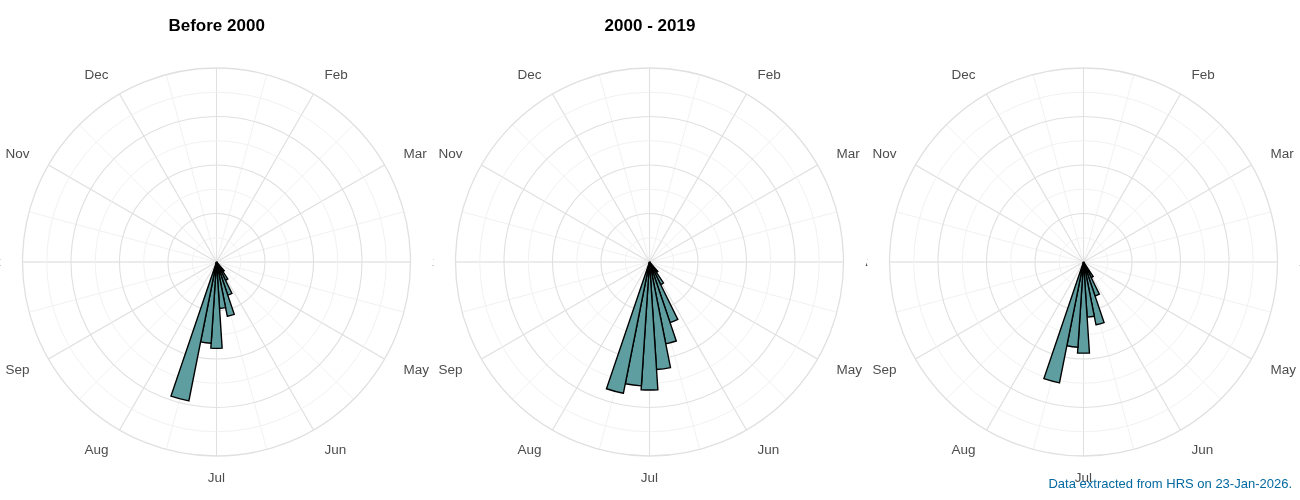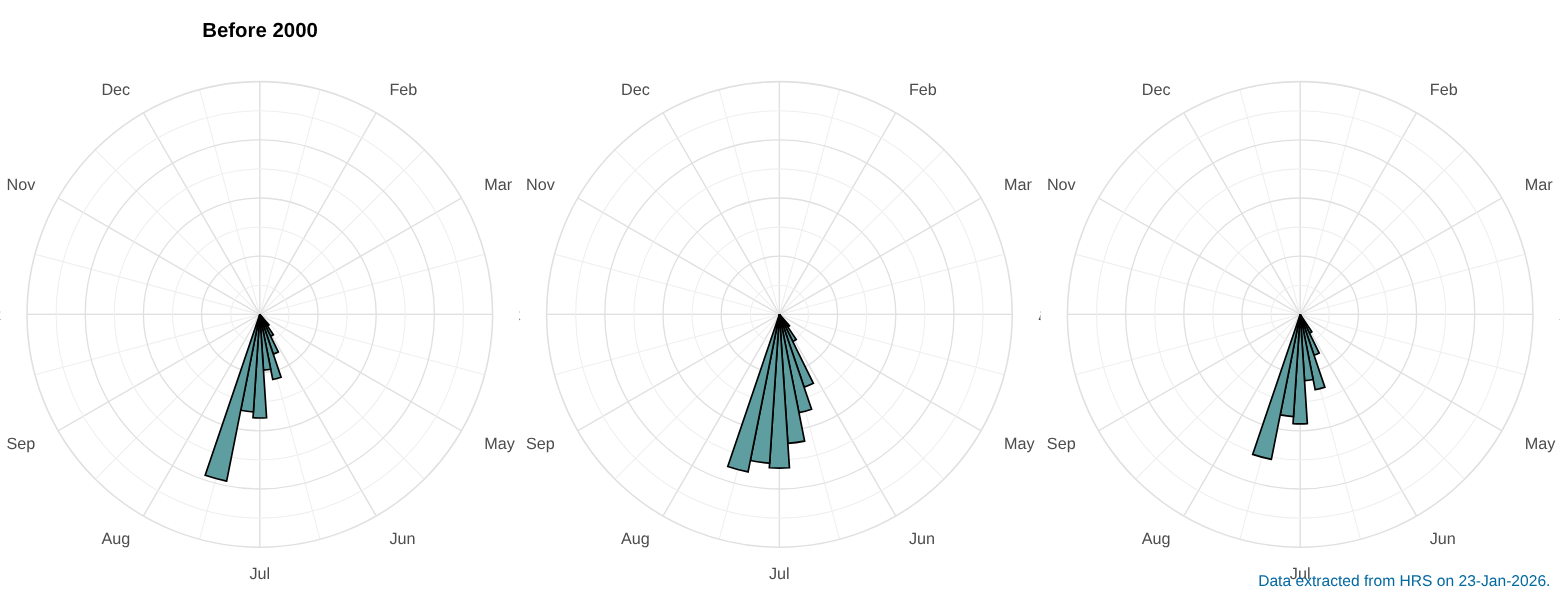--- a/index.html
+++ b/index.html
@@ -129,20 +129,21 @@
           <path d="M 216.50 262.00 L 231.94 293.32 A 34.92 34.92 0 0 1 227.72 295.07 Z" fill="#5f9ea0" stroke="#000000" stroke-width="1.4" stroke-linejoin="miter"></path>
           <path d="M 216.50 262.00 L 234.27 314.36 A 55.29 55.29 0 0 1 227.29 316.23 Z" fill="#5f9ea0" stroke="#000000" stroke-width="1.4" stroke-linejoin="miter"></path>
           <path d="M 216.50 262.00 L 225.58 307.67 A 46.56 46.56 0 0 1 219.55 308.46 Z" fill="#5f9ea0" stroke="#000000" stroke-width="1.4" stroke-linejoin="miter"></path>
           <path d="M 216.50 262.00 L 222.15 348.15 A 86.33 86.33 0 0 1 210.85 348.15 Z" fill="#5f9ea0" stroke="#000000" stroke-width="1.4" stroke-linejoin="miter"></path>
           <path d="M 216.50 262.00 L 211.17 343.31 A 81.48 81.48 0 0 1 200.60 341.91 Z" fill="#5f9ea0" stroke="#000000" stroke-width="1.4" stroke-linejoin="miter"></path>
           <path d="M 216.50 262.00 L 188.87 400.90 A 141.62 141.62 0 0 1 170.98 396.10 Z" fill="#5f9ea0" stroke="#000000" stroke-width="1.4" stroke-linejoin="miter"></path>
         </g>
       </svg>
     </div>
     <div class="panel">
+      <div class="panel-title">2000 - 2019</div>
       <svg class="polar-svg" width="433.33" height="500" viewBox="0 0 433.33 500">
         <g>
           <line x1="216.5" y1="262" x2="216.50" y2="68.00" stroke="#efefef" stroke-width="0.9"></line>
           <line x1="216.5" y1="262" x2="266.71" y2="74.61" stroke="#efefef" stroke-width="0.9"></line>
           <line x1="216.5" y1="262" x2="313.50" y2="93.99" stroke="#efefef" stroke-width="0.9"></line>
           <line x1="216.5" y1="262" x2="353.68" y2="124.82" stroke="#efefef" stroke-width="0.9"></line>
           <line x1="216.5" y1="262" x2="384.51" y2="165.00" stroke="#efefef" stroke-width="0.9"></line>
           <line x1="216.5" y1="262" x2="403.89" y2="211.79" stroke="#efefef" stroke-width="0.9"></line>
           <line x1="216.5" y1="262" x2="410.50" y2="262.00" stroke="#efefef" stroke-width="0.9"></line>
           <line x1="216.5" y1="262" x2="403.89" y2="312.21" stroke="#efefef" stroke-width="0.9"></line>

